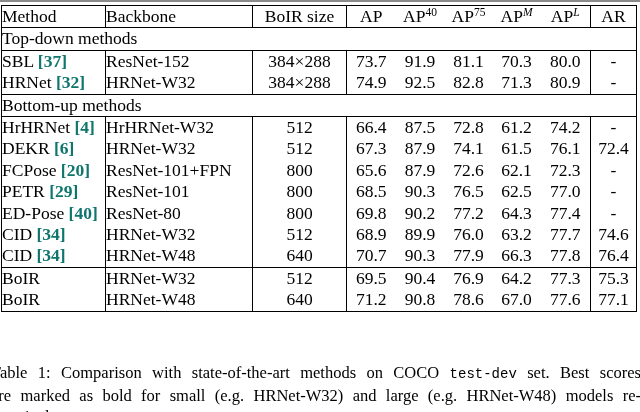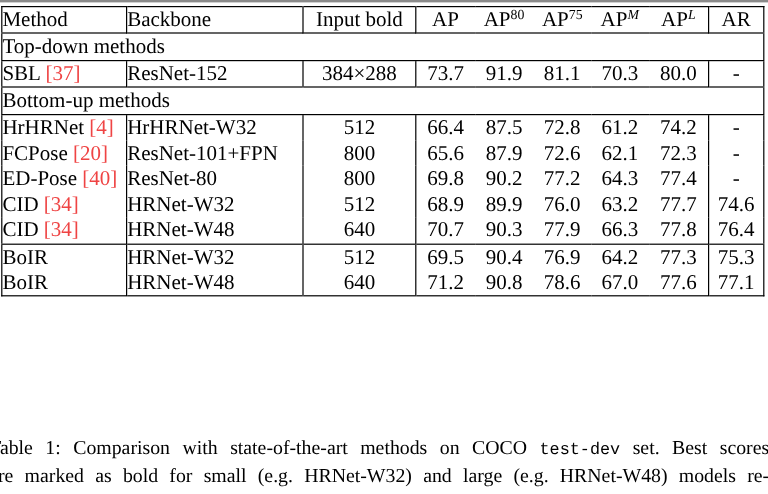--- a/index.html
+++ b/index.html
@@ -20,21 +20,21 @@
   
   table.results{border:1.5px solid #000;}
   tr.header-row th{border-bottom:1.5px solid #000;}
   td.section{border-top:1.5px solid #000;border-bottom:1.5px solid #000;}
   tr.rule-top td{border-top:1.5px solid #000;}
   
   .v-r{border-right:1.4px solid #000;}
   .c-method{text-align:left;padding-left:4px;}
   .c-backbone{text-align:left;padding-left:6px;}
   .c-center{text-align:center;}
-  .ref{color:#ef4444;}
+  .ref{color:#0f766e;font-weight:bold;}
   b,.bold{font-weight:bold;}
   sup{font-size:11.5px;line-height:0;vertical-align:6px;letter-spacing:0;}
   sup.it{font-style:italic;}
   .caption{
     position:absolute;left:-9px;top:362px;width:650px;
     font-size:16.5px;line-height:21px;color:#000;
   }
   .cap-line{width:650px;}
   .cap-just{text-align:justify;text-align-last:justify;}
   .cap-code{font-family:"Liberation Mono","DejaVu Sans Mono",monospace;font-size:14px;}
@@ -53,23 +53,23 @@
       <col style="width:49px">
       <col style="width:48px">
     <col style="width:48px">
       <col style="width:50px">
       <col style="width:46px">
   </colgroup>
   <thead>
     <tr class="header-row">
       <th class="c-method v-r"><span>Method</span></th>
       <th class="c-backbone v-r"><span>Backbone</span></th>
-      <th class="c-center v-r"><span>Input bold</span></th>
+      <th class="c-center v-r"><span>BoIR size</span></th>
       <th class="c-center"><span>AP</span></th>
-      <th class="c-center"><span>AP</span><sup>80</sup></th>
+      <th class="c-center"><span>AP</span><sup>40</sup></th>
       <th class="c-center"><span>AP</span><sup>75</sup></th>
       <th class="c-center"><span>AP</span><sup class="it">M</sup></th>
       <th class="c-center v-r"><span>AP</span><sup class="it">L</sup></th>
       <th class="c-center"><span>AR</span></th>
     </tr>
   </thead>
   <tbody id="table-body">
       <tr>
         <td class="section" colspan="9">Top-down methods</td>
       </tr>
@@ -78,42 +78,75 @@
         <td class="c-backbone v-r">ResNet-152</td>
         <td class="c-center v-r">384×288</td>
         <td class="c-center">73.7</td>
         <td class="c-center">91.9</td>
         <td class="c-center">81.1</td>
         <td class="c-center">70.3</td>
         <td class="c-center v-r">80.0</td>
         <td class="c-center">-</td>
       </tr>
       <tr>
+        <td class="c-method v-r"><span>HRNet</span> <span class="ref">[32]</span></td>
+        <td class="c-backbone v-r">HRNet-W32</td>
+        <td class="c-center v-r">384×288</td>
+        <td class="c-center">74.9</td>
+        <td class="c-center">92.5</td>
+        <td class="c-center">82.8</td>
+        <td class="c-center">71.3</td>
+        <td class="c-center v-r">80.9</td>
+        <td class="c-center">-</td>
+      </tr>
+      <tr>
         <td class="section" colspan="9">Bottom-up methods</td>
       </tr>
       <tr>
         <td class="c-method v-r"><span>HrHRNet</span> <span class="ref">[4]</span></td>
         <td class="c-backbone v-r">HrHRNet-W32</td>
         <td class="c-center v-r">512</td>
         <td class="c-center">66.4</td>
         <td class="c-center">87.5</td>
         <td class="c-center">72.8</td>
         <td class="c-center">61.2</td>
         <td class="c-center v-r">74.2</td>
         <td class="c-center">-</td>
+      </tr>
+      <tr>
+        <td class="c-method v-r"><span>DEKR</span> <span class="ref">[6]</span></td>
+        <td class="c-backbone v-r">HRNet-W32</td>
+        <td class="c-center v-r">512</td>
+        <td class="c-center">67.3</td>
+        <td class="c-center">87.9</td>
+        <td class="c-center">74.1</td>
+        <td class="c-center">61.5</td>
+        <td class="c-center v-r">76.1</td>
+        <td class="c-center">72.4</td>
       </tr>
       <tr>
         <td class="c-method v-r"><span>FCPose</span> <span class="ref">[20]</span></td>
         <td class="c-backbone v-r">ResNet-101+FPN</td>
         <td class="c-center v-r">800</td>
         <td class="c-center">65.6</td>
         <td class="c-center">87.9</td>
         <td class="c-center">72.6</td>
         <td class="c-center">62.1</td>
         <td class="c-center v-r">72.3</td>
+        <td class="c-center">-</td>
+      </tr>
+      <tr>
+        <td class="c-method v-r"><span>PETR</span> <span class="ref">[29]</span></td>
+        <td class="c-backbone v-r">ResNet-101</td>
+        <td class="c-center v-r">800</td>
+        <td class="c-center">68.5</td>
+        <td class="c-center">90.3</td>
+        <td class="c-center">76.5</td>
+        <td class="c-center">62.5</td>
+        <td class="c-center v-r">77.0</td>
         <td class="c-center">-</td>
       </tr>
       <tr>
         <td class="c-method v-r"><span>ED-Pose</span> <span class="ref">[40]</span></td>
         <td class="c-backbone v-r">ResNet-80</td>
         <td class="c-center v-r">800</td>
         <td class="c-center">69.8</td>
         <td class="c-center">90.2</td>
         <td class="c-center">77.2</td>
         <td class="c-center">64.3</td>

